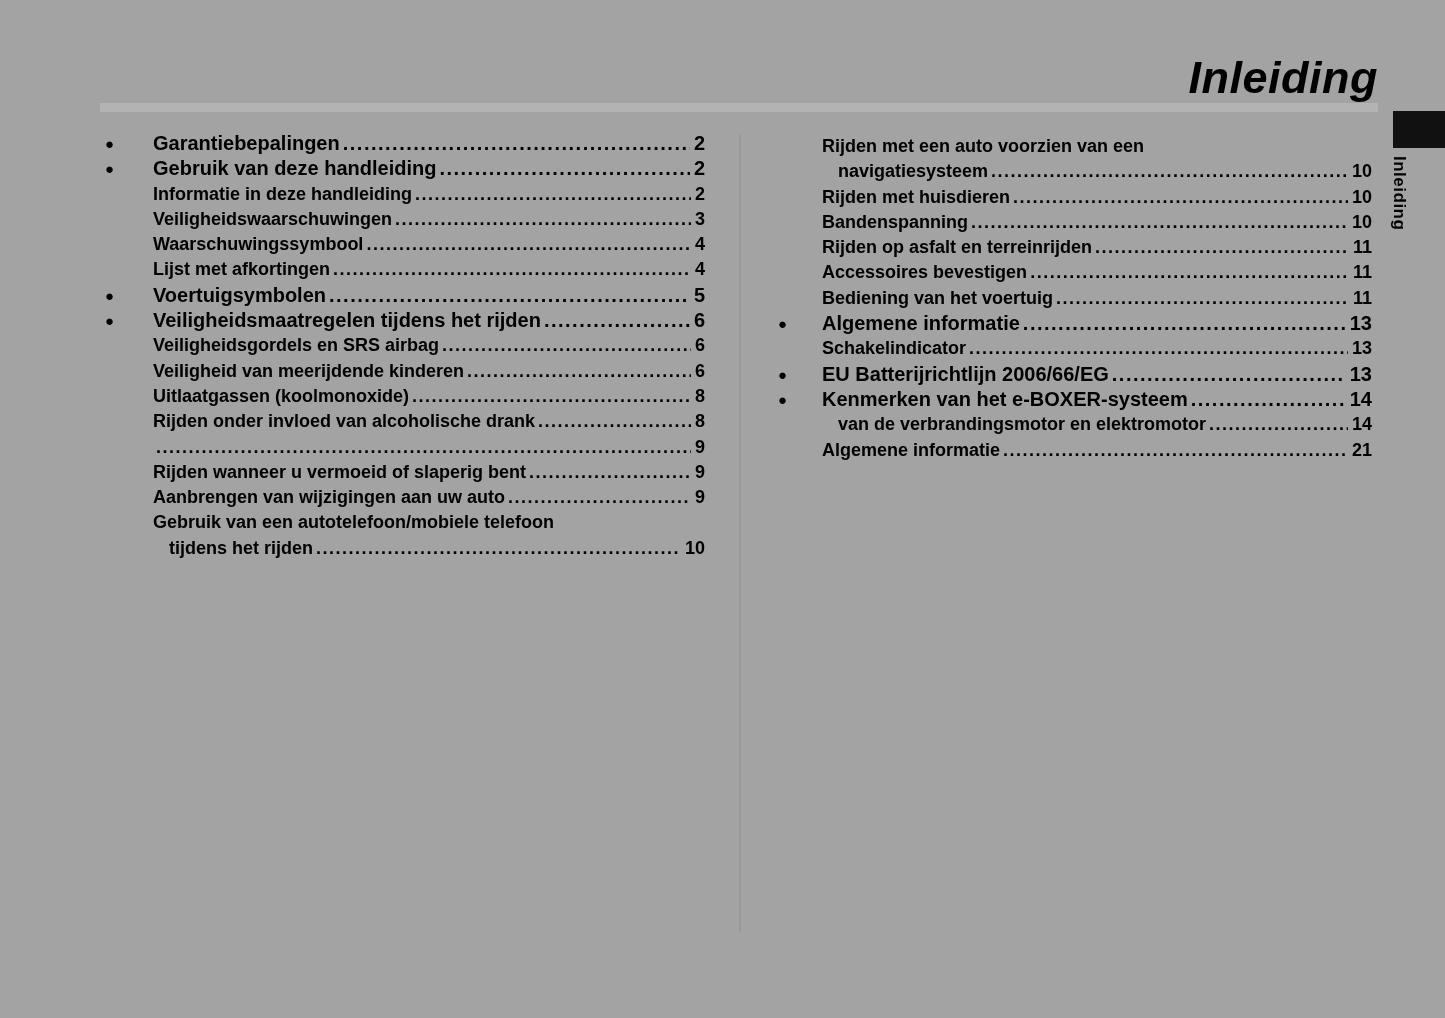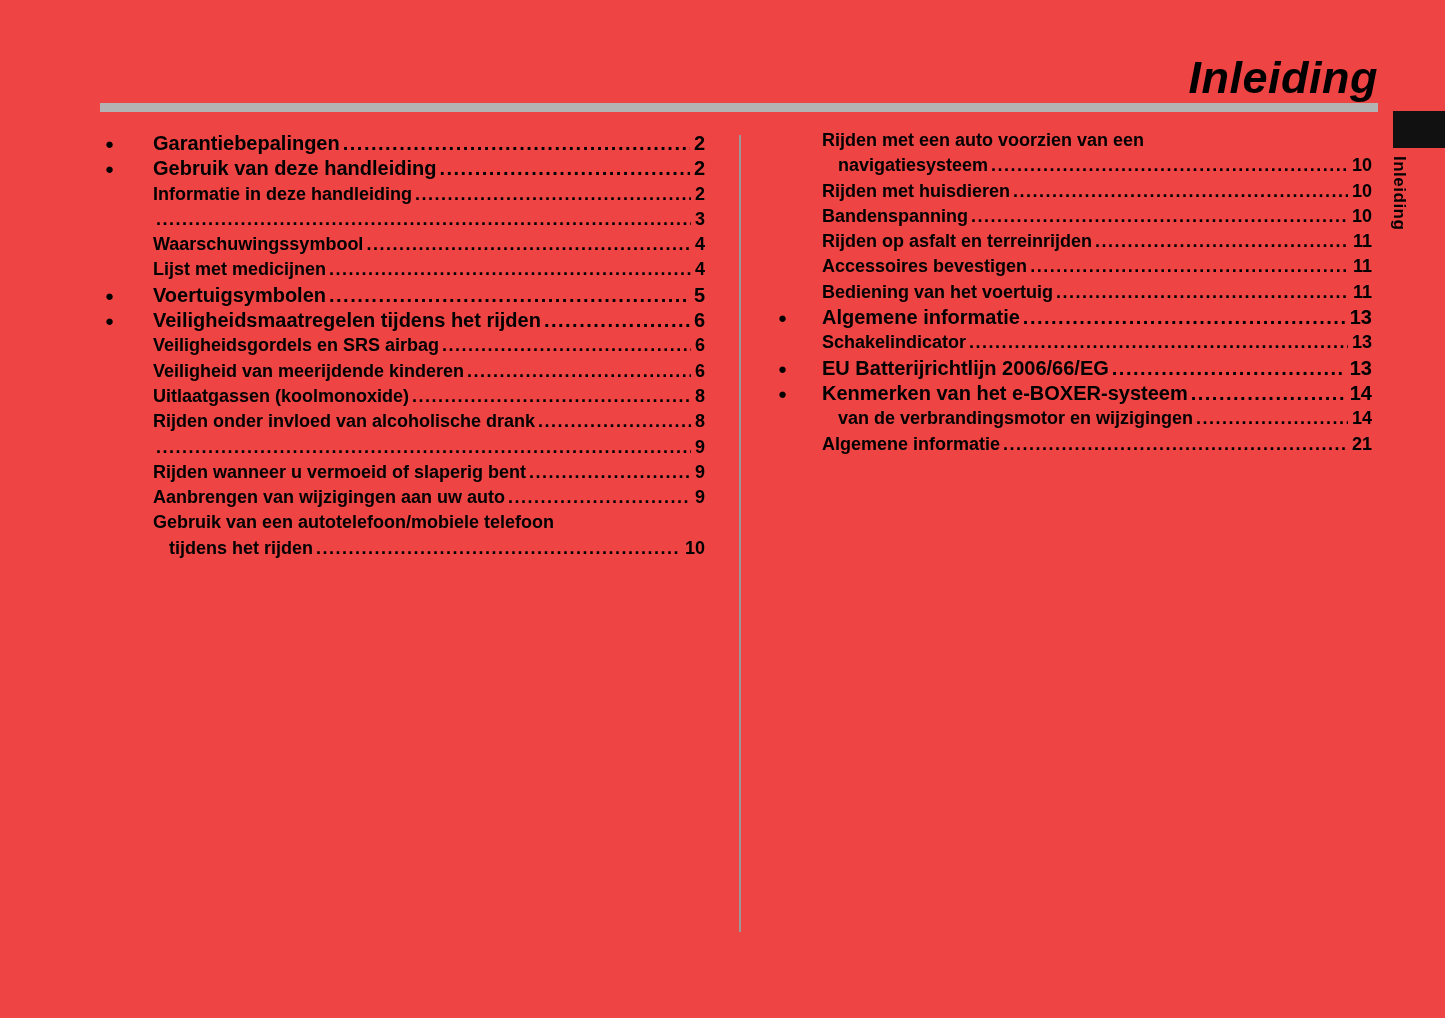--- a/index.html
+++ b/index.html
@@ -3,21 +3,21 @@
 <meta charset="utf-8">
 <style>
   * { margin: 0; padding: 0; box-sizing: border-box; }
   html, body { background: #ffffff; }
   body {
     width: 1445px; height: 1018px;
     position: relative; overflow: hidden;
     font-family: "Liberation Sans", sans-serif;
     color: #000;
   }
-  .page { position: absolute; inset: 0; background: #ef4444; }
+  .page { position: absolute; inset: 0; background: #a3a3a3; }
 
   
   .title {
     position: absolute;
     top: 52px; right: 67px;
     font-size: 45px;
     font-weight: bold;
     font-style: italic;
     color: #000;
     letter-spacing: 0.5px;
@@ -54,21 +54,21 @@
   .divider {
     position: absolute;
     left: 739px; top: 135px;
     width: 2px; height: 797px;
     background: var(--divider, #999999);
   }
 
   
   .toc-col { position: absolute; }
   .col-left  { left: 105px; top: 131px; width: 600px; }
-  .col-right { left: 778px; top: 128px; width: 594px; }
+  .col-right { left: 778px; top: 134px; width: 594px; }
 
   .toc-entry { display: flex; align-items: flex-start; font-weight: bold; }
   .toc-entry.main { font-size: 20px; }
   .toc-entry.sub  { font-size: 18px; }
 
   .bullet {
     flex: 0 0 48px;
     font-size: 15px;
     line-height: 25.3px;
   }
@@ -145,40 +145,41 @@
             <span class="txt">Informatie in deze handleiding</span>
             <span class="leader"></span>
             <span class="page-num">2</span>
           </div>
         </div>
       </div>
       <div class="toc-entry sub">
         <span class="bullet"></span>
         <div class="entry-body">
           <div class="line">
+            <span class="txt">Veiligheidswaarschuwingen</span>
             <span class="leader"></span>
             <span class="page-num">3</span>
           </div>
         </div>
       </div>
       <div class="toc-entry sub">
         <span class="bullet"></span>
         <div class="entry-body">
           <div class="line">
             <span class="txt">Waarschuwingssymbool</span>
             <span class="leader"></span>
             <span class="page-num">4</span>
           </div>
         </div>
       </div>
       <div class="toc-entry sub">
         <span class="bullet"></span>
         <div class="entry-body">
           <div class="line">
-            <span class="txt">Lijst met medicijnen</span>
+            <span class="txt">Lijst met afkortingen</span>
             <span class="leader"></span>
             <span class="page-num">4</span>
           </div>
         </div>
       </div>
       <div class="toc-entry main">
         <span class="bullet">●</span>
         <div class="entry-body">
           <div class="line">
             <span class="txt">Voertuigsymbolen</span>
@@ -382,21 +383,21 @@
             <span class="txt">Kenmerken van het e-BOXER-systeem</span>
             <span class="leader"></span>
             <span class="page-num">14</span>
           </div>
         </div>
       </div>
       <div class="toc-entry sub">
         <span class="bullet"></span>
         <div class="entry-body">
           <div class="line cont">
-            <span class="txt">van de verbrandingsmotor en wijzigingen</span>
+            <span class="txt">van de verbrandingsmotor en elektromotor</span>
             <span class="leader"></span>
             <span class="page-num">14</span>
           </div>
         </div>
       </div>
       <div class="toc-entry sub">
         <span class="bullet"></span>
         <div class="entry-body">
           <div class="line">
             <span class="txt">Algemene informatie</span>

